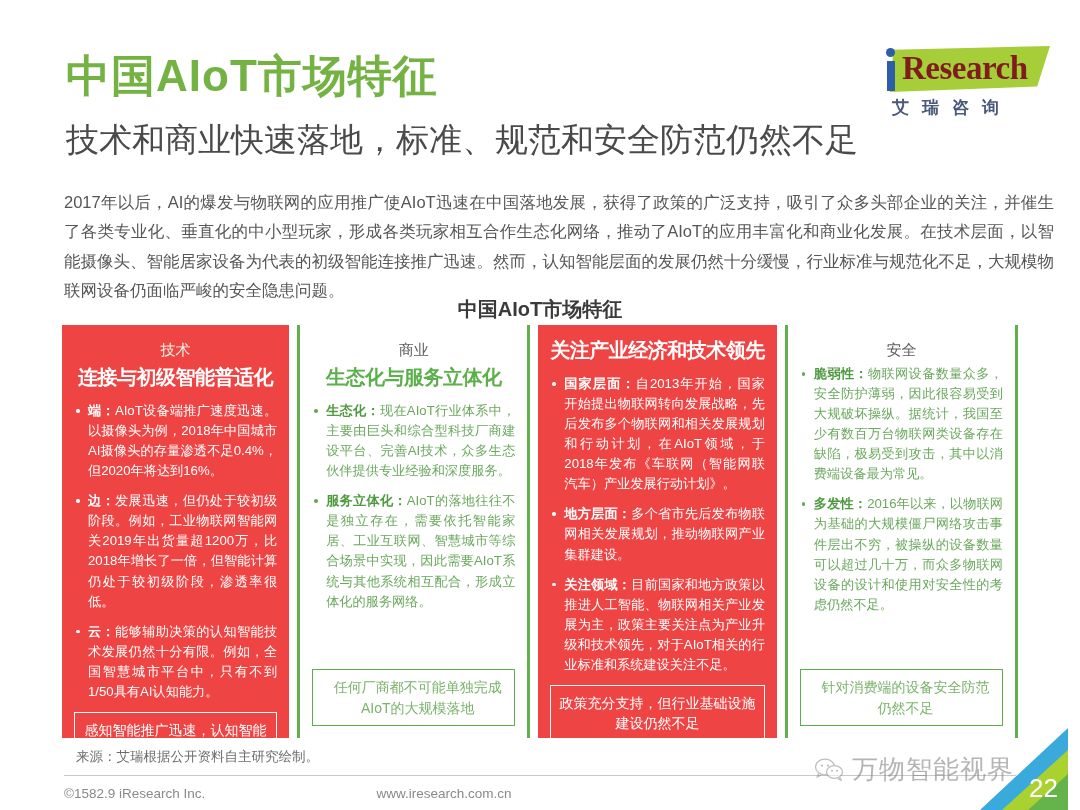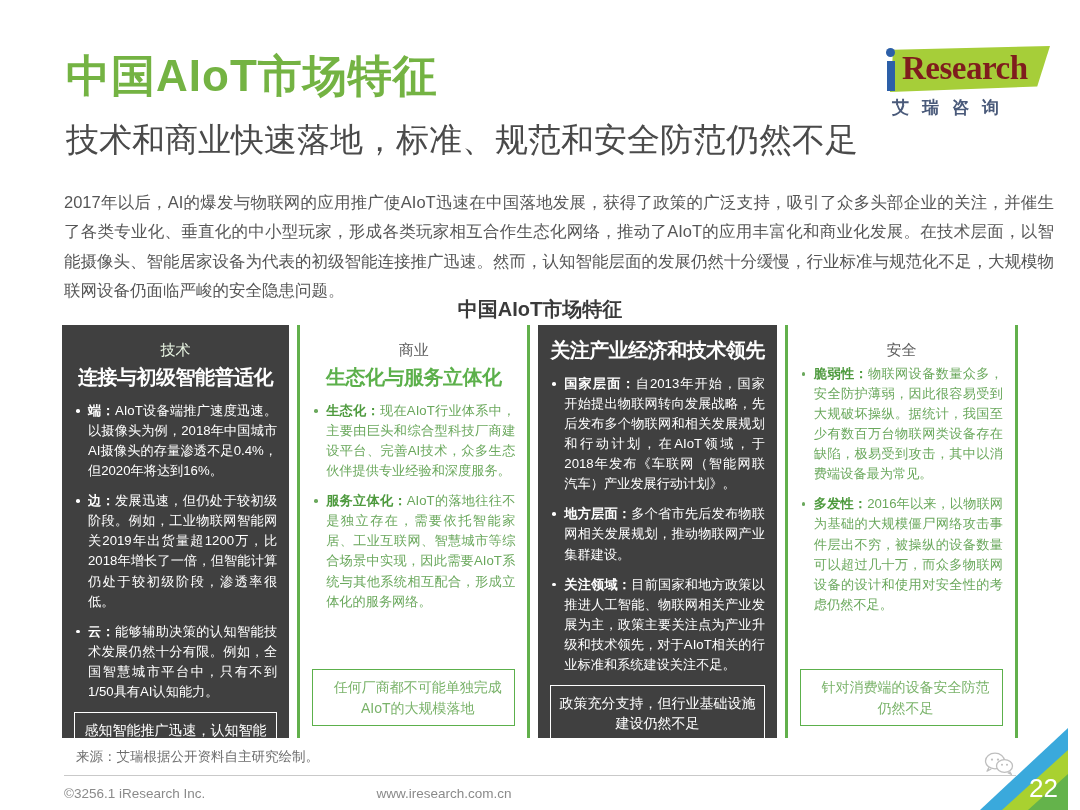--- a/index.html
+++ b/index.html
@@ -141,21 +141,21 @@
   }
   .card {
     flex: 1 1 0;
     position: relative;
     display: flex;
     flex-direction: column;
     padding: 12px 12px 12px 12px;
     box-sizing: border-box;
   }
   .card.filled {
-    background: #404040;
+    background: #ef4444;
     align-items: center;
   }
   .card.outlined {
     background: #ffffff;
     border-left: 3px solid #62b04c;
     border-right: 3px solid #62b04c;
   }
   .card-kicker {
     text-align: center;
     font-size: 15px;
@@ -361,36 +361,37 @@
         <li><span class="b-lead">脆弱性：</span><span>物联网设备数量众多，安全防护薄弱，因此很容易受到大规破坏操纵。据统计，我国至少有数百万台物联网类设备存在缺陷，极易受到攻击，其中以消费端设备最为常见。</span></li>
         <li><span class="b-lead">多发性：</span><span>2016年以来，以物联网为基础的大规模僵尸网络攻击事件层出不穷，被操纵的设备数量可以超过几十万，而众多物联网设备的设计和使用对安全性的考虑仍然不足。</span></li>
       </ul>
       <div class="card-footer">针对消费端的设备安全防范仍然不足</div>
     </div>
   </div>
 
 <div class="source-note">来源：艾瑞根据公开资料自主研究绘制。</div>
 
 <div class="footer-rule"></div>
-<div class="copyright">©3256.1 iResearch Inc.</div>
+<div class="copyright">©1582.9 iResearch Inc.</div>
 <div class="footer-url">www.iresearch.com.cn</div>
 
 <div class="watermark">
   <span class="wechat-icon">
     <svg width="30" height="24" viewBox="0 0 30 24" aria-hidden="true">
       <ellipse cx="11" cy="9" rx="9.5" ry="7.8" fill="none" stroke="#8a8a8a" stroke-width="1.3"></ellipse>
       <path d="M5 15.4 L3 19.2 L7.2 17" fill="none" stroke="#8a8a8a" stroke-width="1.3" stroke-linejoin="round"></path>
       <circle cx="8" cy="7.6" r="1.15" fill="#8a8a8a"></circle>
       <circle cx="14" cy="7.6" r="1.15" fill="#8a8a8a"></circle>
       <ellipse cx="20.5" cy="14" rx="8" ry="6.4" fill="#ffffff" stroke="#8a8a8a" stroke-width="1.3"></ellipse>
       <path d="M25.5 19.3 L27.4 22.4 L23.8 20.6" fill="#ffffff" stroke="#8a8a8a" stroke-width="1.3" stroke-linejoin="round"></path>
       <circle cx="18" cy="12.8" r="1" fill="#8a8a8a"></circle>
       <circle cx="23" cy="12.8" r="1" fill="#8a8a8a"></circle>
     </svg>
   </span>
+  <span class="watermark-text">万物智能视界</span>
 </div>
 
 <div class="corner">
   <svg width="110" height="82" viewBox="0 0 110 82" aria-hidden="true">
     <polygon points="110,0 110,34 62,82 22,82" fill="#3aa9dc"></polygon>
     <polygon points="110,22 110,58 82,82 44,82" fill="#a9d130"></polygon>
     <polygon points="110,46 110,82 70,82" fill="#64b34b"></polygon>
   </svg>
   <span class="page-number">22</span>
 </div>

